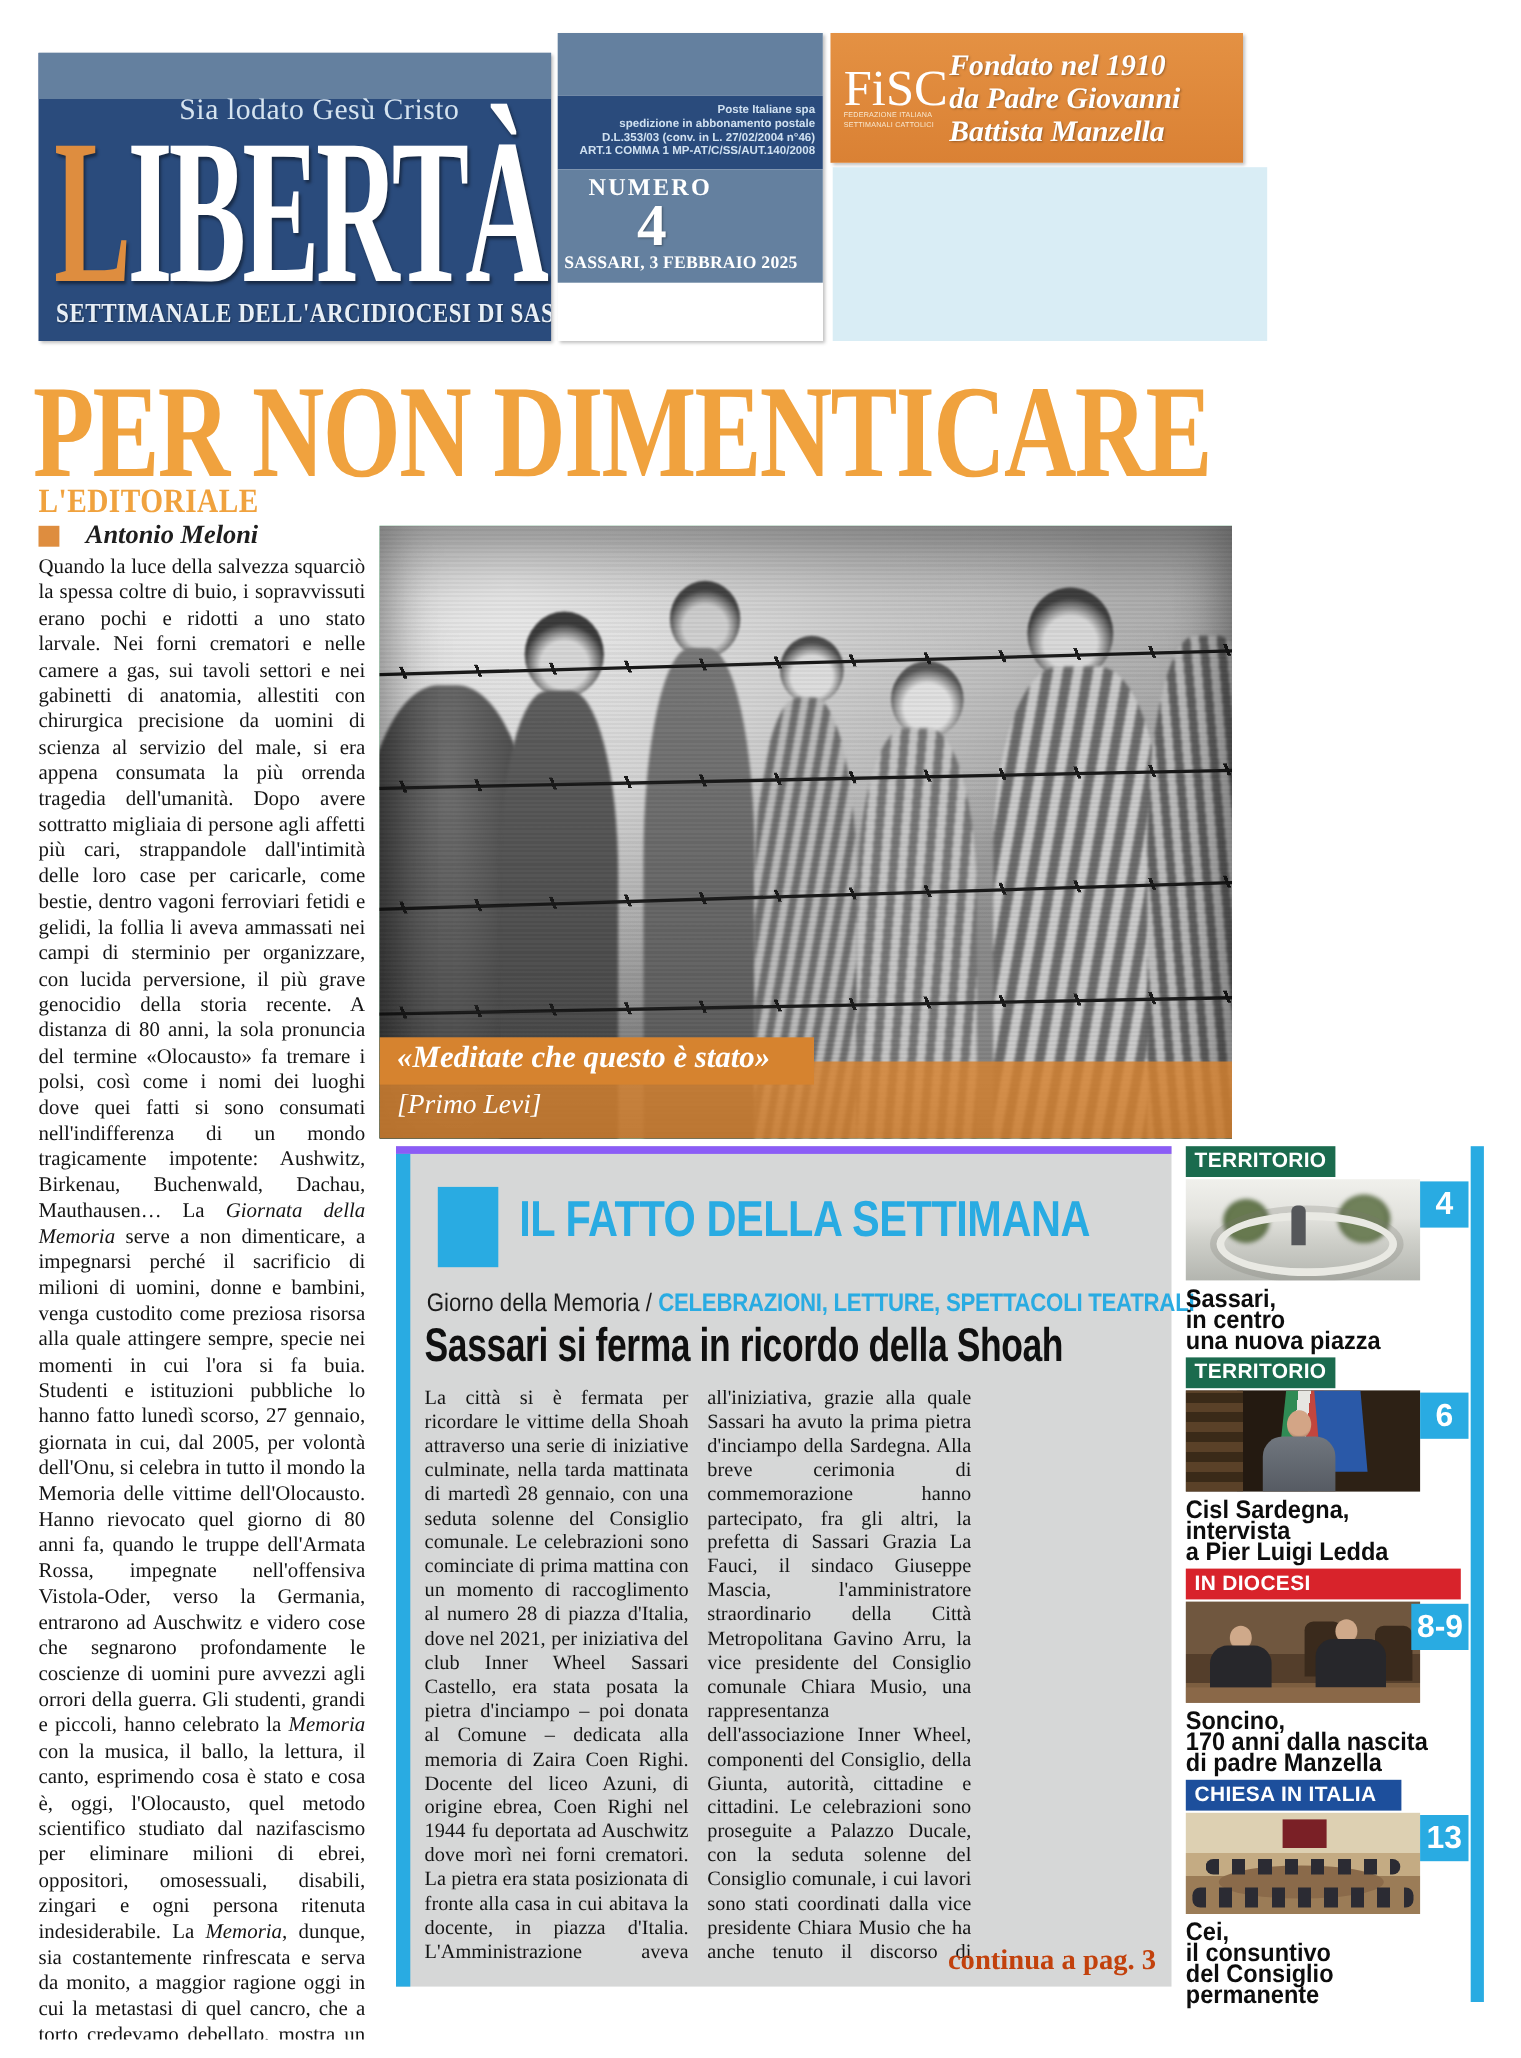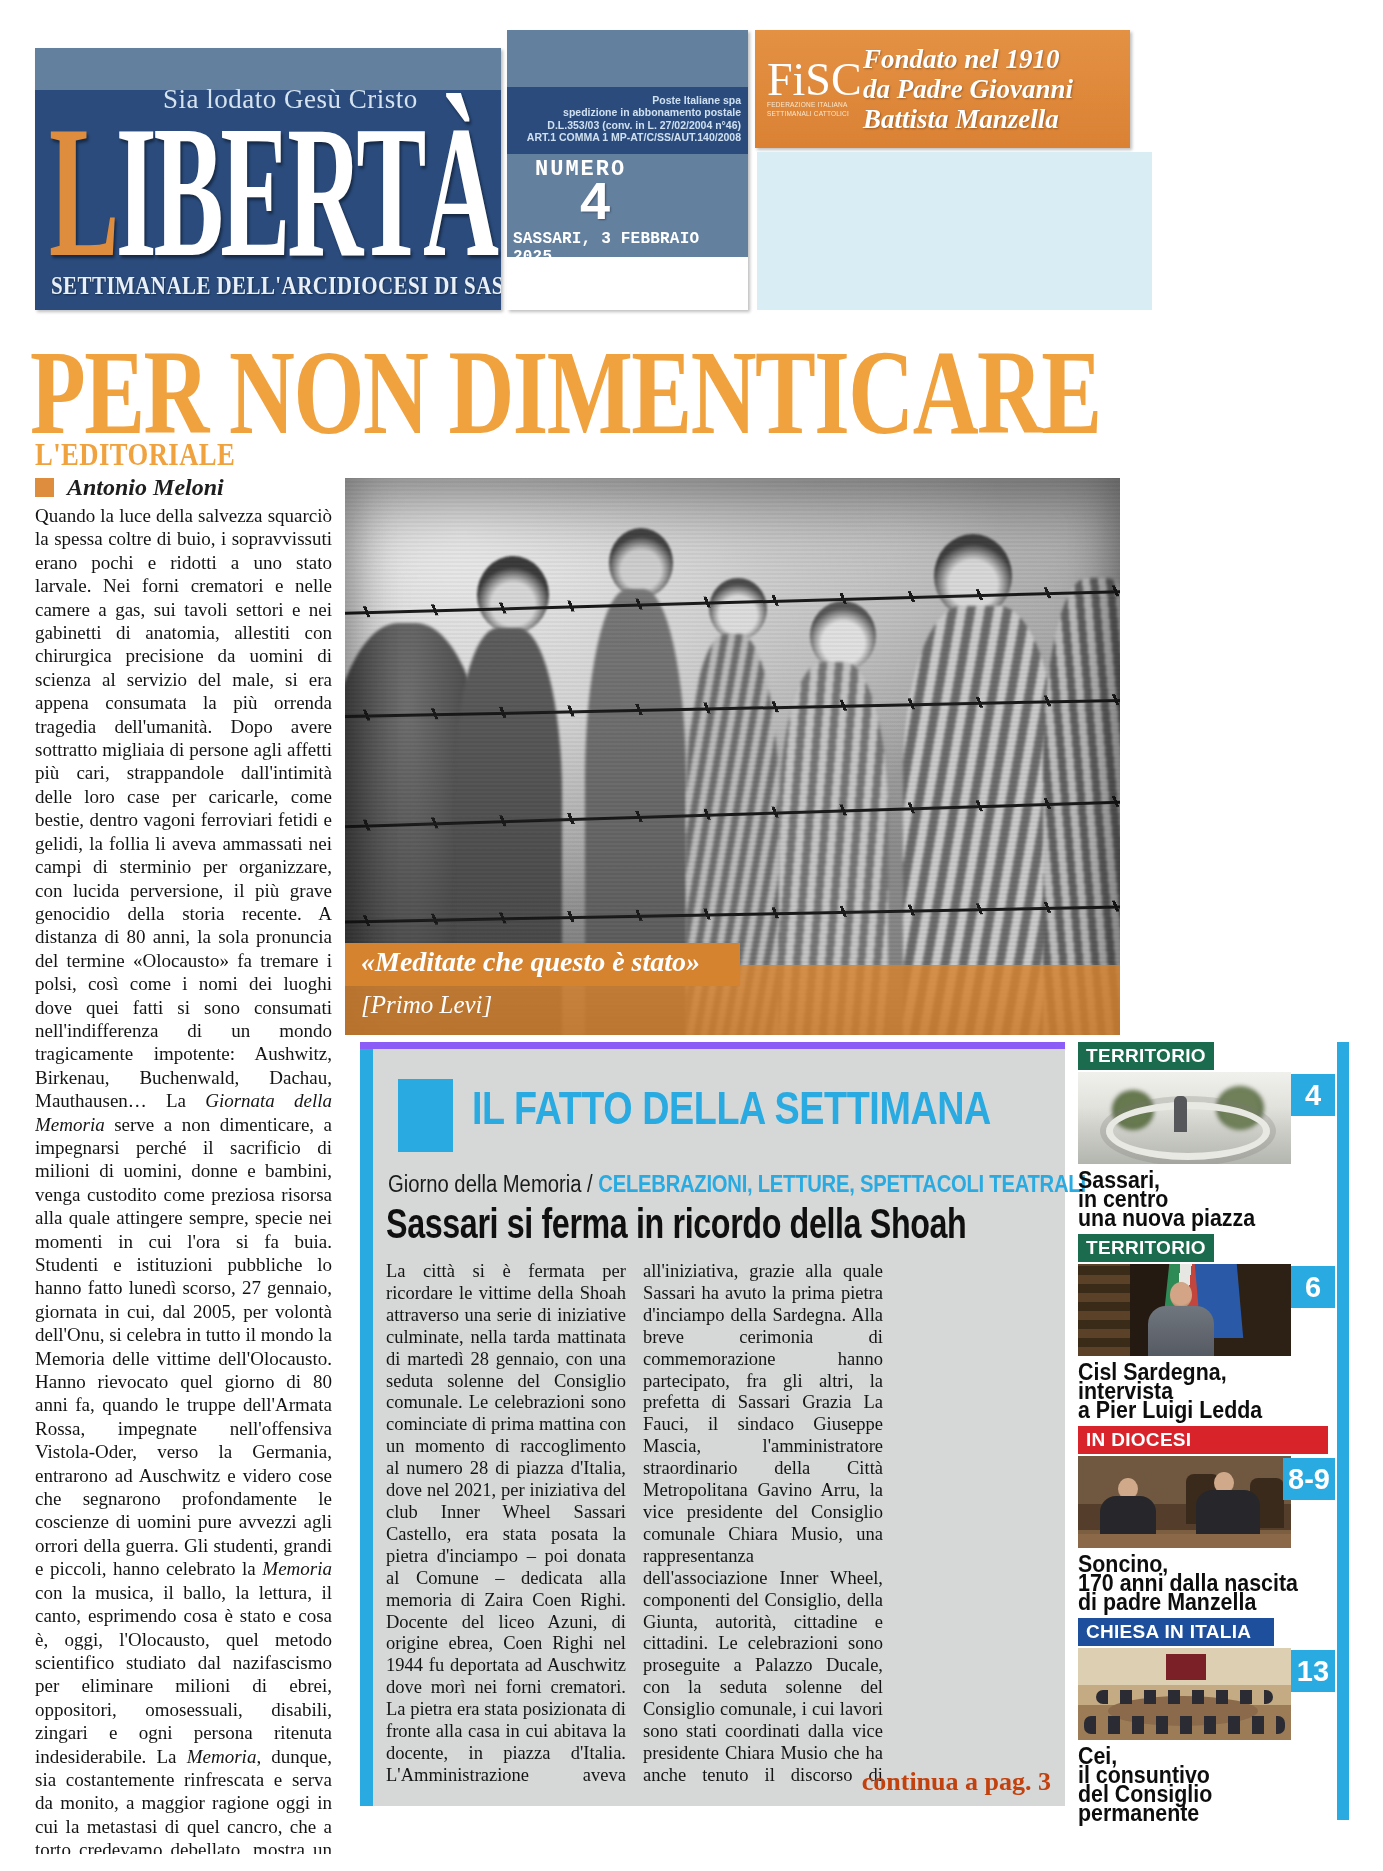--- a/index.html
+++ b/index.html
@@ -14,21 +14,21 @@
               white-space:nowrap;transform:scaleX(.56);transform-origin:0 100%;letter-spacing:-6px;color:#fff;
               text-shadow:3px 3px 4px rgba(0,0,0,.45);}
   .mast-title .initial{color:#DE8D3F;}
   .mast-sub{position:absolute;left:16px;bottom:10px;color:#E8EFF6;font-weight:bold;font-size:25px;white-space:nowrap;
             transform:scaleX(.84);transform-origin:0 100%;letter-spacing:.5px;text-shadow:1px 1px 2px rgba(0,0,0,.4);}
 
   .hdr-mid{position:absolute;left:507px;top:30px;width:241px;height:280px;display:flex;flex-direction:column;box-shadow:2px 2px 3px rgba(0,0,0,.25);}
   .hm1{height:57px;background:#64809F;}
   .hm2{height:60px;background:#2A4B7C;color:#CFE0F0;font-family:"Liberation Sans",sans-serif;font-weight:bold;
        font-size:10.5px;line-height:1.18;text-align:right;padding:7px 7px 0 0;white-space:pre-line;}
-  .hm3{height:103px;background:#64809F;color:#fff;font-family:Liberation Mono, monospace;}
+  .hm3{height:103px;background:#64809F;color:#fff;font-family:Liberation Serif, serif;}
   .numero{font-size:22px;font-weight:bold;letter-spacing:2px;margin:3px 0 0 28px;}
   .num4{font-size:54px;font-weight:bold;line-height:.84;margin-left:72px;text-shadow:1px 1px 2px rgba(0,0,0,.35);}
   .dateline{font-size:16px;font-weight:bold;margin:3px 0 0 6px;letter-spacing:.2px;}
   .hm4{flex:1;background:#2A4B7C;font-family:"Liberation Sans",sans-serif;color:#E9A13F;padding-left:12px;overflow:hidden;}
   .anno{font-size:29px;font-weight:bold;letter-spacing:1px;margin-top:3px;line-height:1.02;text-shadow:2px 2px 2px rgba(0,0,0,.5);}
   .price{font-size:29px;font-weight:bold;line-height:1.04;text-shadow:2px 2px 2px rgba(0,0,0,.5);}
 
   .hdr-orange{position:absolute;left:755px;top:30px;width:375px;height:118px;
               background:linear-gradient(180deg,#E49143 0%,#DA8134 100%);display:flex;align-items:center;
               padding-left:12px;box-sizing:border-box;box-shadow:2px 2px 3px rgba(0,0,0,.25);}
@@ -39,21 +39,21 @@
   .founded{color:#fff;font-style:italic;font-weight:bold;font-size:27px;line-height:1.12;white-space:pre-line;
            text-shadow:1px 1px 2px rgba(0,0,0,.3);}
 
   .palebox{position:absolute;left:757px;top:152px;width:395px;height:158px;background:#D9EDF5;}
 
   
   .big-headline{position:absolute;left:30px;top:336px;color:#F0A23E;font-weight:bold;font-size:120px;line-height:.95;
                 white-space:nowrap;transform:scaleX(.76);transform-origin:0 0;letter-spacing:-2px;}
   .edit-label{position:absolute;left:35px;top:437px;color:#F0A23E;font-weight:bold;font-size:31px;
               transform:scaleX(.86);transform-origin:0 0;letter-spacing:.5px;white-space:nowrap;}
-  .author-row{position:absolute;left:35px;top:474px;display:flex;align-items:center;gap:13px;text-align:right;}
+  .author-row{position:absolute;left:35px;top:474px;display:flex;align-items:center;gap:24px;text-align:right;}
   .author-sq{width:19px;height:19px;background:#DE8D3F;flex:none;}
   .author-name{font-size:24px;font-weight:bold;font-style:italic;color:#1e1e1e;}
   .edit-body{position:absolute;left:35px;top:504px;width:297px;height:1350px;font-size:19px;line-height:23.4px;
              text-align:justify;color:#141414;overflow:hidden;}
 
   
   .photo{position:absolute;left:345px;top:478px;width:775px;height:557px;overflow:hidden;background:#15803d;}
   .ph-sky{position:absolute;inset:0;background:
       radial-gradient(ellipse at 15% 10%,#ececec 0%,#d2d2d2 28%,rgba(210,210,210,0) 58%),
       radial-gradient(ellipse at 70% 6%,#bdbdbd 0%,rgba(189,189,189,0) 45%),

